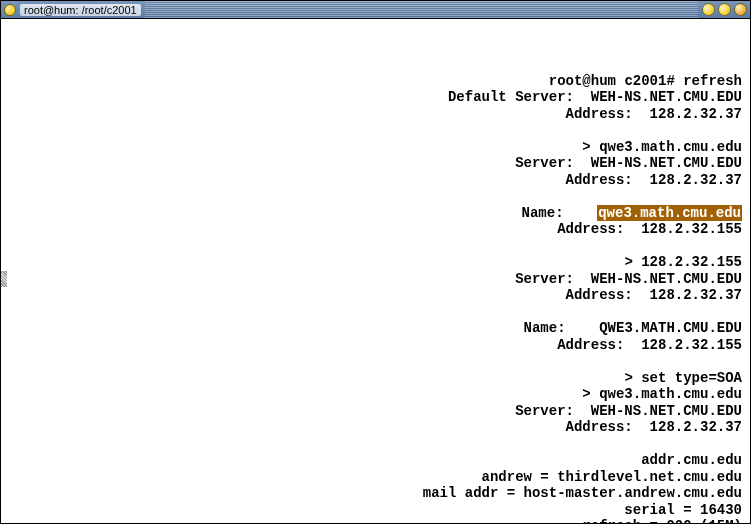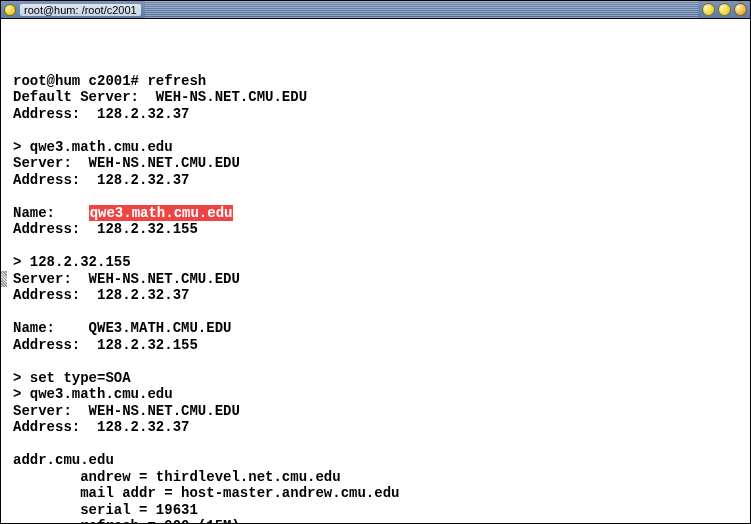--- a/index.html
+++ b/index.html
@@ -10,20 +10,21 @@
     height: 524px;
     overflow: hidden;
   }
   .window {
     width: 751px;
     height: 524px;
     background: #fff;
     border: 1px solid #000;
     display: flex;
     flex-direction: column;
+    text-align: right;
   }
   .titlebar {
     height: 18px;
     background: linear-gradient(to bottom, #7a95b8, #5c7ca8);
     border-bottom: 1px solid #000;
     display: flex;
     align-items: center;
     padding: 0 3px;
     font-family: sans-serif;
     font-size: 11px;
@@ -79,21 +80,21 @@
     line-height: 1.18;
     color: #000;
     white-space: pre;
     overflow: hidden;
     position: relative;
   }
   .terminal-inner {
     border-left: 4px solid transparent;
   }
   .hl {
-    background: #ef4444;
+    background: #a16207;
     color: #fff;
     padding: 0 1px;
   }
   .scrollhint {
     position: absolute;
     left: 0;
     top: 252px;
     width: 6px;
     height: 16px;
     background: repeating-linear-gradient(45deg,#999 0,#999 1px,#ddd 1px,#ddd 2px);
@@ -134,21 +135,21 @@
 <span>Address:  128.2.32.155</span>
 <span></span>
 <span>&gt; set type=SOA</span>
 <span>&gt; qwe3.math.cmu.edu</span>
 <span>Server:  WEH-NS.NET.CMU.EDU</span>
 <span>Address:  128.2.32.37</span>
 <span></span>
 <span>addr.cmu.edu</span>
 <span>        andrew = thirdlevel.net.cmu.edu</span>
 <span>        mail addr = host-master.andrew.cmu.edu</span>
-<span>        serial = 19631</span>
+<span>        serial = 16430</span>
 <span>        refresh = 900 (15M)</span>
 
 
 
 
 </div>
   </div>
 </div>
 
 </body></html>

